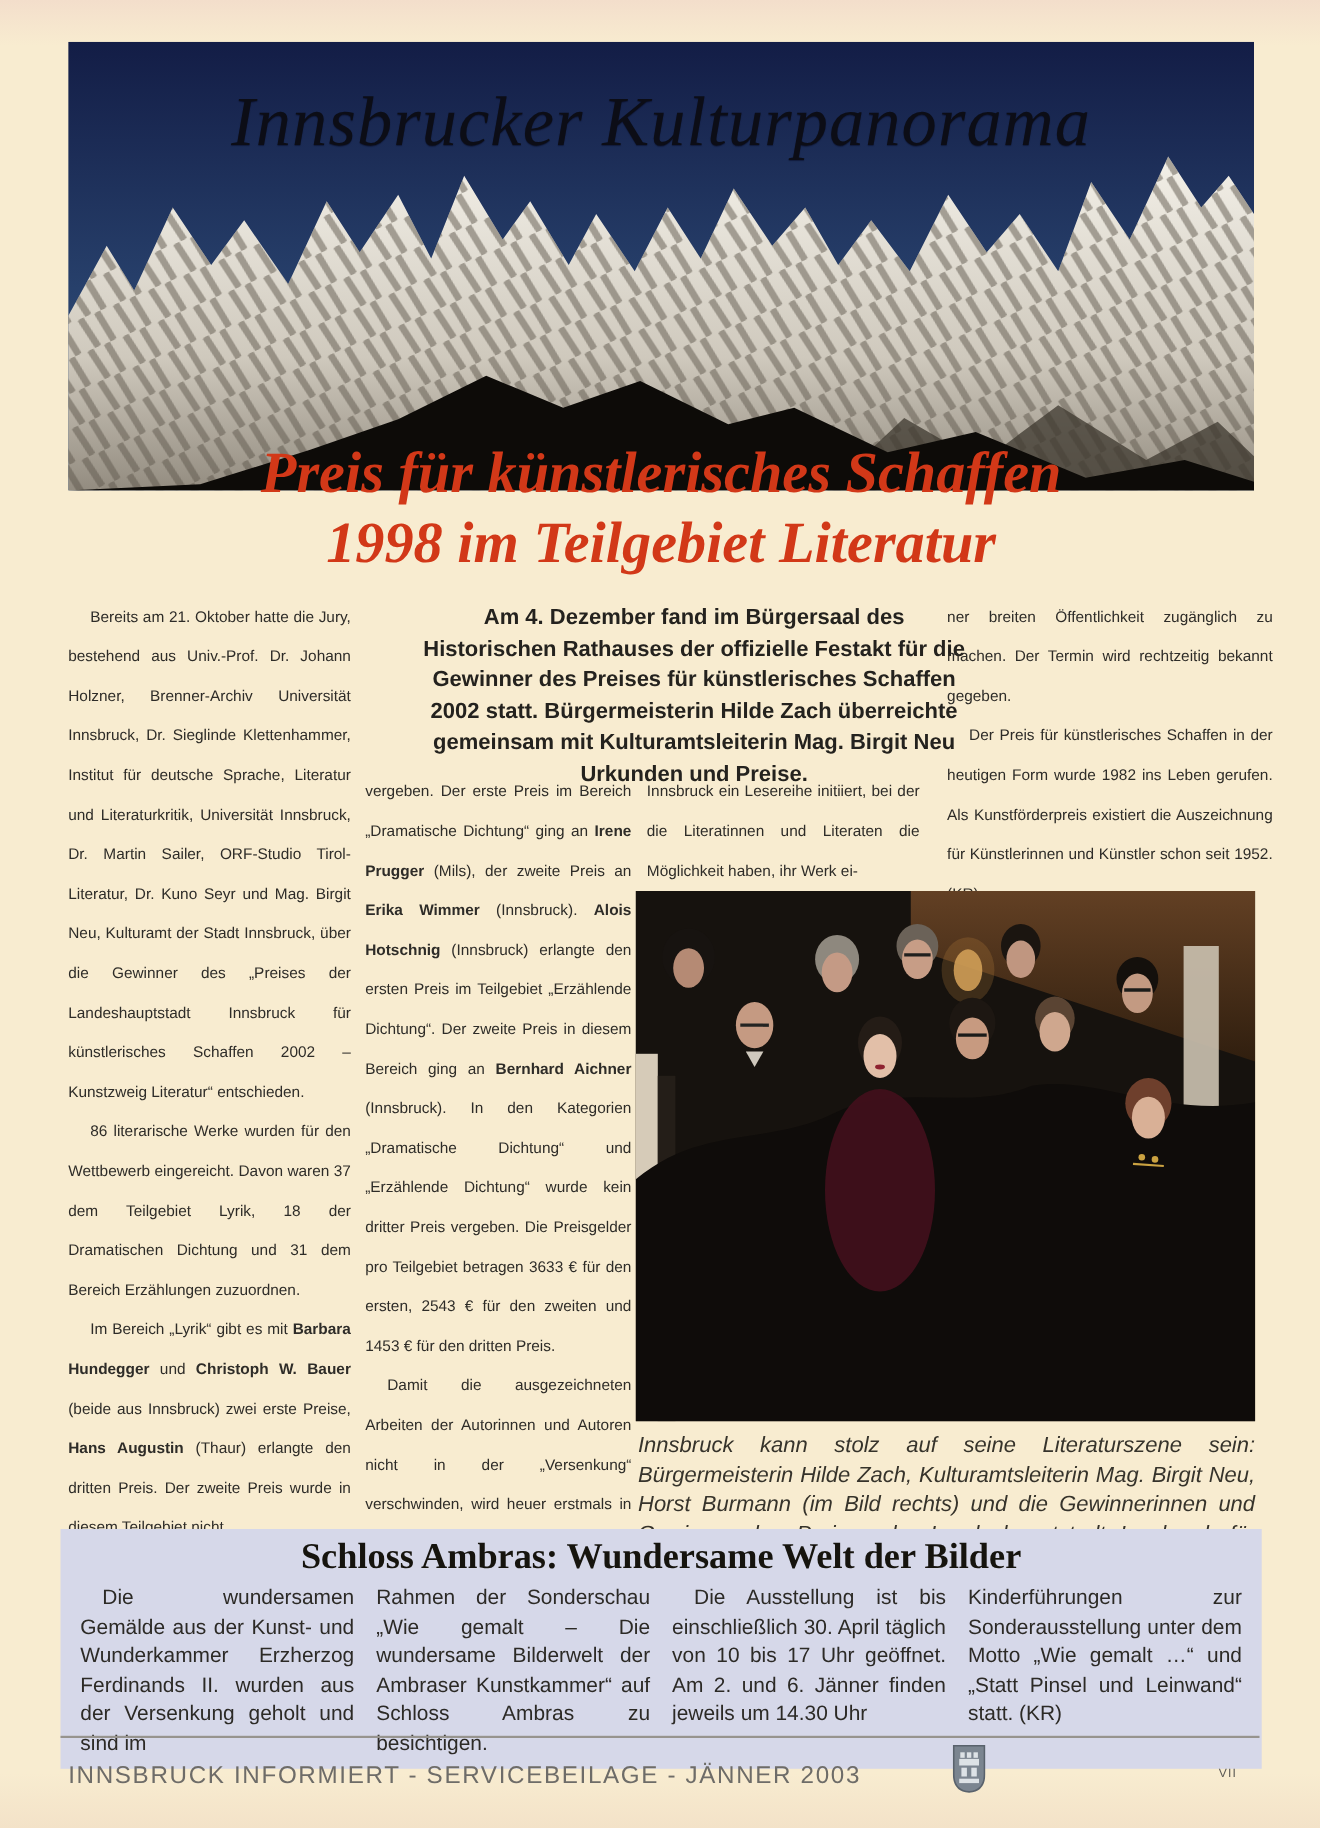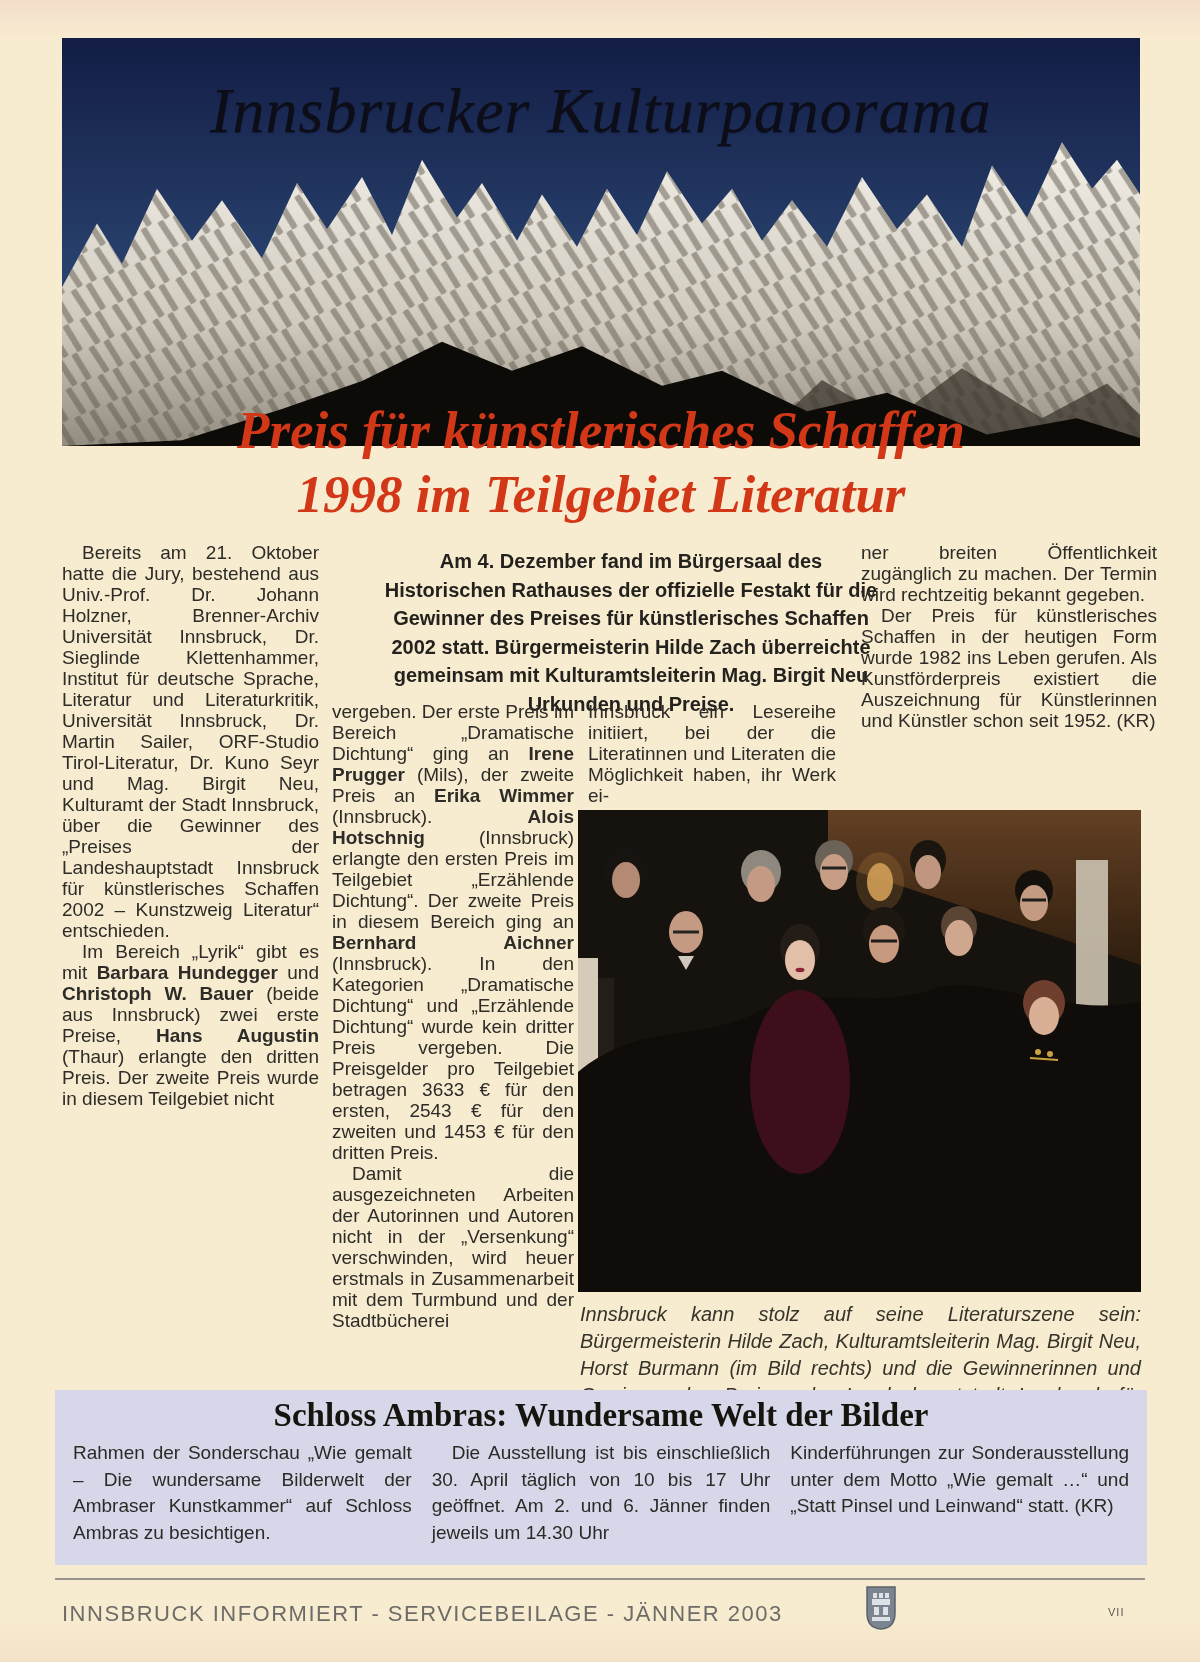--- a/index.html
+++ b/index.html
@@ -16,21 +16,21 @@
     font-family:"Liberation Serif", serif; font-style:italic; font-weight:500;
     font-size:64px; color:#0c0d16; letter-spacing:1px; text-shadow:0 1px 1px rgba(0,0,20,.4);
   }
   
   .headline {
     position:absolute; left:62px; top:398px; width:1078px; text-align:center;
     font-family:"Liberation Serif", serif; font-weight:bold;
     font-size:53px; line-height:64px; color:#d23818;font-style:italic;
   }
   
-  .col { position:absolute; text-align:justify; font-size:19px; line-height:21px; }
+  .col { position:absolute; text-align:justify; font-size:14px; line-height:36px; }
   .col p { margin:0; }
   .indent { text-indent:20px; }
   .col-left  { left:62px;  top:542px; width:257px; }
   .col-mid   { left:332px; top:701px; width:242px; }
   .col-3     { left:588px; top:701px; width:248px; }
   .col-right { left:846px; top:542px; width:296px;margin-left:15px; }
   .intro {
     position:absolute; left:330px; top:547px; width:506px; text-align:center;
     font-weight:bold; font-size:20px; line-height:28.5px; color:#24221e;margin-left:48px;
   }
@@ -38,21 +38,21 @@
   .photo { position:absolute; left:578px; top:810px; width:563px; height:482px; background:#14100d; }
   .photo svg { display:block; width:100%; height:100%; }
   .caption {
     position:absolute; left:580px; top:1301px; width:561px;
     font-style:italic; font-size:20px; line-height:27px; color:#36332b; text-align:justify;
   }
   .caption p { margin:0; }
   
   .ambras {
     position:absolute; left:55px; top:1390px; width:1092px; min-height:156px;
-    background:#d6d8e9; box-sizing:border-box; padding:6px 18px 19px;
+    background:#d6d8e9; box-sizing:border-box; padding:6px 18px 9px;
   }
   .ambras-title {
     text-align:center; font-family:"Liberation Serif", serif; font-weight:bold;
     font-size:33px; line-height:38px; color:#16140e; margin:0 0 6px;
   }
   .ambras-cols { display:flex; gap:20px; }
   .ambras-col { flex:1; text-align:justify; font-size:19px; line-height:26.5px; color:#2c2a26; }
   .ambras-col p { margin:0; }
   
   .footer-line { position:absolute; left:55px; top:1578px; width:1090px; height:2px; background:#97948e; }
@@ -95,20 +95,21 @@
 
   <div class="headline">
     <div>Preis für künstlerisches Schaffen</div>
     <div>1998 im Teilgebiet Literatur</div>
   </div>
 
   <div class="intro">Am 4. Dezember fand im Bürgersaal des Historischen Rathauses der offizielle Festakt für die Gewinner des Preises für künstlerisches Schaffen 2002 statt. Bürgermeisterin Hilde Zach überreichte gemeinsam mit Kulturamtsleiterin Mag. Birgit Neu Urkunden und Preise.</div>
 
   <div class="col col-left">
       <p class="indent">Bereits am 21. Oktober hatte die Jury, bestehend aus Univ.-Prof. Dr. Johann Holzner, Brenner-Archiv Universität Innsbruck, Dr. Sieglinde Klettenhammer, Institut für deutsche Sprache, Literatur und Literaturkritik, Universität Innsbruck, Dr. Martin Sailer, ORF-Studio Tirol-Literatur, Dr. Kuno Seyr und Mag. Birgit Neu, Kulturamt der Stadt Innsbruck, über die Gewinner des „Preises der Landeshauptstadt Innsbruck für künstlerisches Schaffen 2002 – Kunstzweig Literatur“ entschieden.</p>
+      <p class="indent">86 literarische Werke wurden für den Wettbewerb eingereicht. Davon waren 37 dem Teilgebiet Lyrik, 18 der Dramatischen Dichtung und 31 dem Bereich Erzählungen zuzuordnen.</p>
       <p class="indent">Im Bereich „Lyrik“ gibt es mit <b>Barbara Hundegger</b> und <b>Christoph W. Bauer</b> (beide aus Innsbruck) zwei erste Preise, <b>Hans Augustin</b> (Thaur) erlangte den dritten Preis. Der zweite Preis wurde in diesem Teilgebiet nicht</p>
     </div>
   <div class="col col-mid">
       <p>vergeben. Der erste Preis im Bereich „Dramatische Dichtung“ ging an <b>Irene Prugger</b> (Mils), der zweite Preis an <b>Erika Wimmer</b> (Innsbruck). <b>Alois Hotschnig</b> (Innsbruck) erlangte den ersten Preis im Teilgebiet „Erzählende Dichtung“. Der zweite Preis in diesem Bereich ging an <b>Bernhard Aichner</b> (Innsbruck). In den Kategorien „Dramatische Dichtung“ und „Erzählende Dichtung“ wurde kein dritter Preis vergeben. Die Preisgelder pro Teilgebiet betragen 3633 € für den ersten, 2543 € für den zweiten und 1453 € für den dritten Preis.</p>
       <p class="indent">Damit die ausgezeichneten Arbeiten der Autorinnen und Autoren nicht in der „Versenkung“ verschwinden, wird heuer erstmals in Zusammenarbeit mit dem Turmbund und der Stadtbücherei</p>
     </div>
   <div class="col col-3">
       <p>Innsbruck ein Lesereihe initiiert, bei der die Literatinnen und Literaten die Möglichkeit haben, ihr Werk ei-</p>
     </div>
   <div class="col col-right">
@@ -168,20 +169,23 @@
   </div>
 
   <div class="caption">
     <p>Innsbruck kann stolz auf seine Literaturszene sein: Bürgermeisterin Hilde Zach, Kulturamtsleiterin Mag. Birgit Neu, Horst Burmann (im Bild rechts) und die Gewinnerinnen und Gewinner des Preises der Landeshauptstadt Innsbruck für künstlerisches Schaffen 2002.</p>
   </div>
 
   <div class="ambras">
     <div class="ambras-title">Schloss Ambras: Wundersame Welt der Bilder</div>
     <div class="ambras-cols">
       <div class="ambras-col">
+          <p class="indent">Die wundersamen Gemälde aus der Kunst- und Wunderkammer Erzherzog Ferdinands II. wurden aus der Versenkung geholt und sind im</p>
+        </div>
+      <div class="ambras-col">
           <p>Rahmen der Sonderschau „Wie gemalt – Die wundersame Bilderwelt der Ambraser Kunstkammer“ auf Schloss Ambras zu besichtigen.</p>
         </div>
       <div class="ambras-col">
           <p class="indent">Die Ausstellung ist bis einschließlich 30. April täglich von 10 bis 17 Uhr geöffnet. Am 2. und 6. Jänner finden jeweils um 14.30 Uhr</p>
         </div>
       <div class="ambras-col">
           <p>Kinderführungen zur Sonderausstellung unter dem Motto „Wie gemalt …“ und „Statt Pinsel und Leinwand“ statt. (KR)</p>
         </div>
     </div>
   </div>

